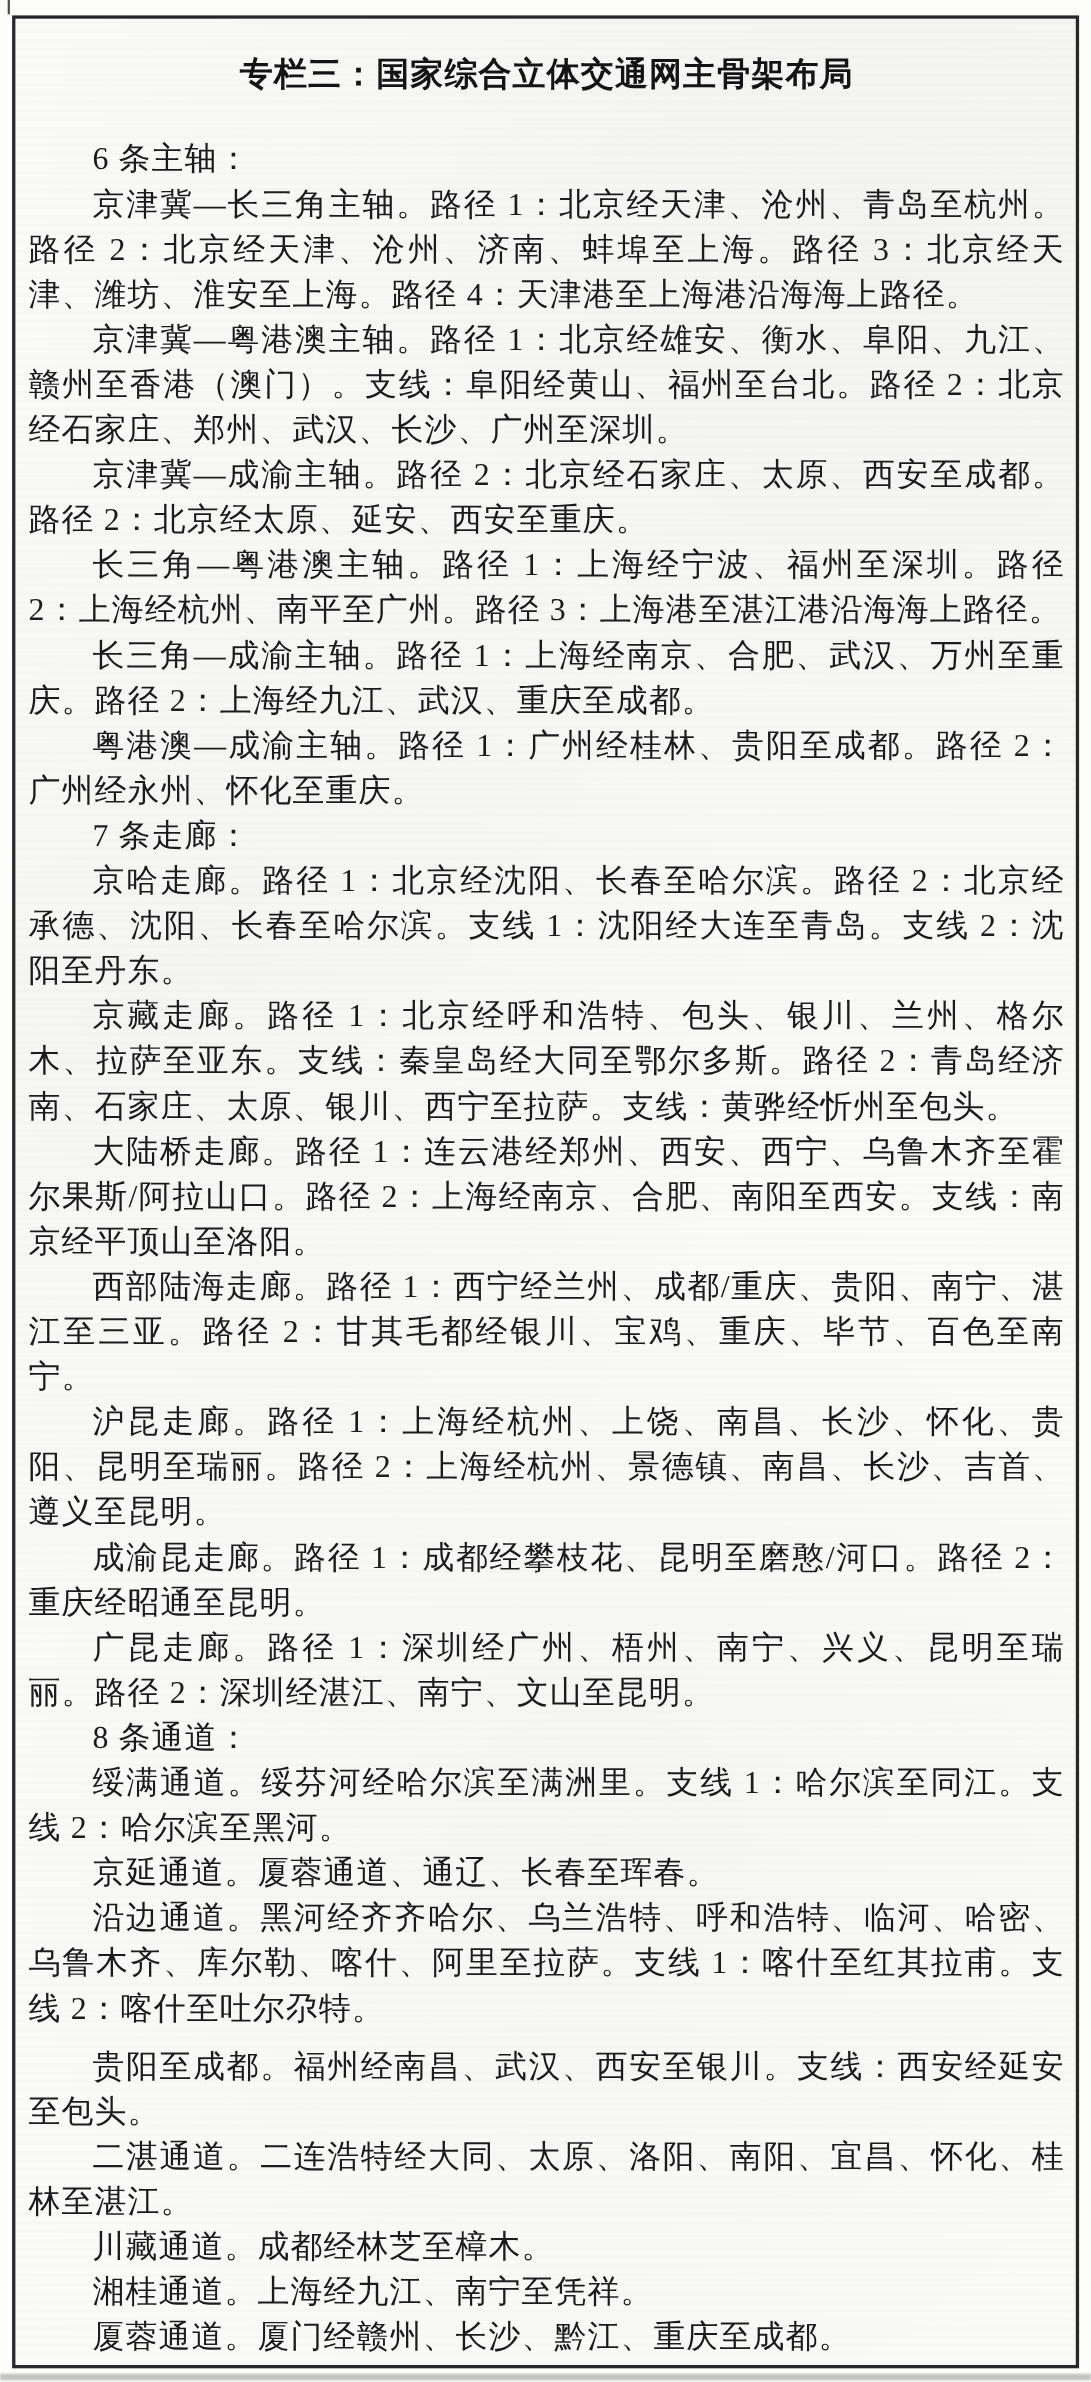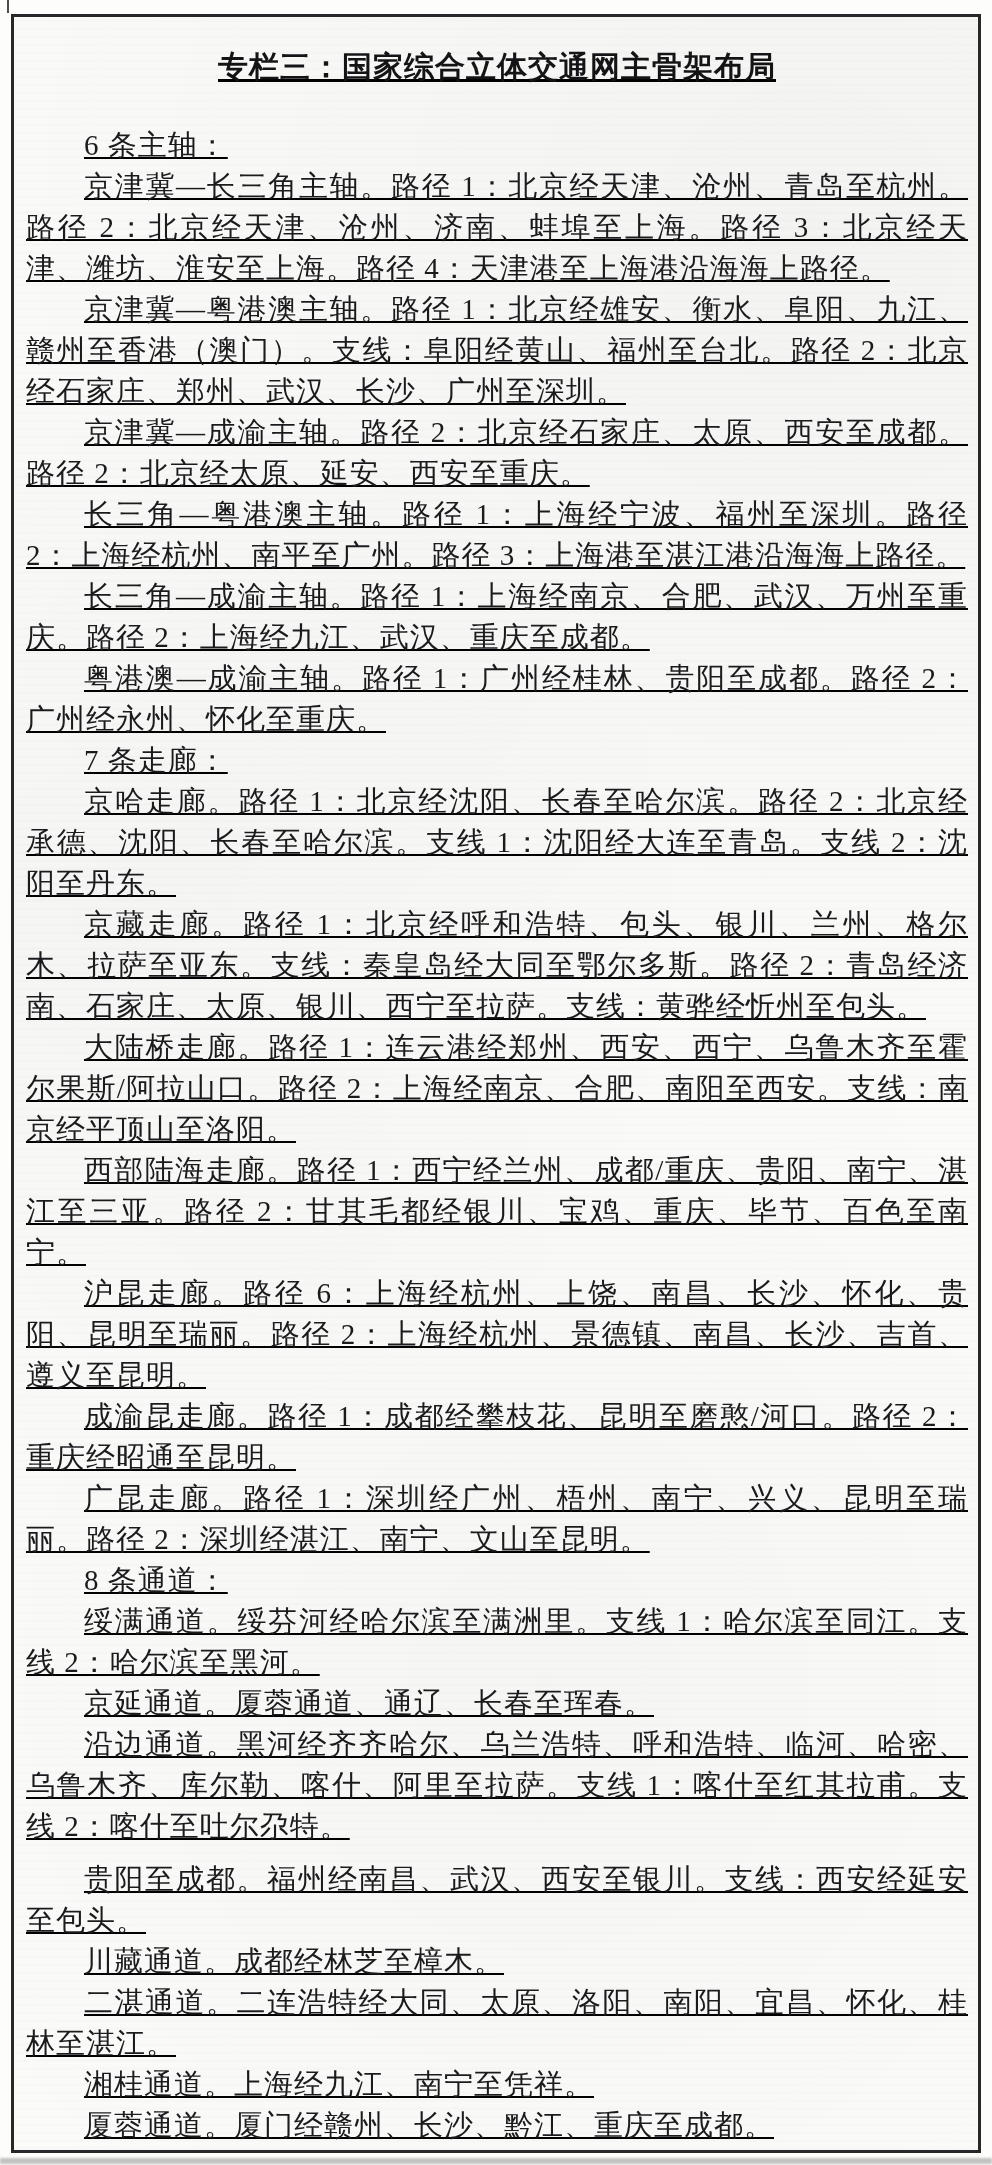--- a/index.html
+++ b/index.html
@@ -22,21 +22,20 @@
     height: 2139px;
     box-sizing: border-box;
     border: 3px solid #28282b;
     padding: 30px 10px 0 12px;
     background-color: #fbfbf9;
     background-image:
       radial-gradient(circle at 82% 10%, rgba(110,110,108,0.055), transparent 45%),
       radial-gradient(circle at 12% 42%, rgba(110,110,108,0.045), transparent 38%),
       radial-gradient(circle at 55% 78%, rgba(110,110,108,0.04), transparent 40%),
       repeating-linear-gradient(0deg, rgba(0,0,0,0.012) 0 3px, rgba(0,0,0,0) 3px 8px);
-    text-decoration: underline;
   }
   .title {
     margin: 0 0 37px 0;
     text-align: center;
     font-family: "Liberation Sans", "DejaVu Sans", sans-serif;
     font-weight: bold;
     font-size: 30px;
     letter-spacing: 1px;
     color: #141416;
   }
@@ -89,31 +88,31 @@
     <p class="para">长三角—成渝主轴。路径 1：上海经南京、合肥、武汉、万州至重庆。路径 2：上海经九江、武汉、重庆至成都。</p>
     <p class="para">粤港澳—成渝主轴。路径 1：广州经桂林、贵阳至成都。路径 2：广州经永州、怀化至重庆。</p>
   </div>
 
   <div class="section">
     <p class="heading">7 条走廊：</p>
     <p class="para">京哈走廊。路径 1：北京经沈阳、长春至哈尔滨。路径 2：北京经承德、沈阳、长春至哈尔滨。支线 1：沈阳经大连至青岛。支线 2：沈阳至丹东。</p>
     <p class="para">京藏走廊。路径 1：北京经呼和浩特、包头、银川、兰州、格尔木、拉萨至亚东。支线：秦皇岛经大同至鄂尔多斯。路径 2：青岛经济南、石家庄、太原、银川、西宁至拉萨。支线：黄骅经忻州至包头。</p>
     <p class="para">大陆桥走廊。路径 1：连云港经郑州、西安、西宁、乌鲁木齐至霍尔果斯/阿拉山口。路径 2：上海经南京、合肥、南阳至西安。支线：南京经平顶山至洛阳。</p>
     <p class="para">西部陆海走廊。路径 1：西宁经兰州、成都/重庆、贵阳、南宁、湛江至三亚。路径 2：甘其毛都经银川、宝鸡、重庆、毕节、百色至南宁。</p>
-    <p class="para">沪昆走廊。路径 6：上海经杭州、上饶、南昌、长沙、怀化、贵阳、昆明至瑞丽。路径 2：上海经杭州、景德镇、南昌、长沙、吉首、遵义至昆明。</p>
+    <p class="para">沪昆走廊。路径 1：上海经杭州、上饶、南昌、长沙、怀化、贵阳、昆明至瑞丽。路径 2：上海经杭州、景德镇、南昌、长沙、吉首、遵义至昆明。</p>
     <p class="para">成渝昆走廊。路径 1：成都经攀枝花、昆明至磨憨/河口。路径 2：重庆经昭通至昆明。</p>
     <p class="para">广昆走廊。路径 1：深圳经广州、梧州、南宁、兴义、昆明至瑞丽。路径 2：深圳经湛江、南宁、文山至昆明。</p>
   </div>
 
   <div class="section">
     <p class="heading">8 条通道：</p>
     <p class="para">绥满通道。绥芬河经哈尔滨至满洲里。支线 1：哈尔滨至同江。支线 2：哈尔滨至黑河。</p>
     <p class="para">京延通道。厦蓉通道、通辽、长春至珲春。</p>
     <p class="para">沿边通道。黑河经齐齐哈尔、乌兰浩特、呼和浩特、临河、哈密、乌鲁木齐、库尔勒、喀什、阿里至拉萨。支线 1：喀什至红其拉甫。支线 2：喀什至吐尔尕特。</p>
     <p class="para gap-before">贵阳至成都。福州经南昌、武汉、西安至银川。支线：西安经延安至包头。</p>
+    <p class="para">二湛通道。二连浩特经大同、太原、洛阳、南阳、宜昌、怀化、桂林至湛江。</p>
     <p class="para">川藏通道。成都经林芝至樟木。</p>
-    <p class="para">二湛通道。二连浩特经大同、太原、洛阳、南阳、宜昌、怀化、桂林至湛江。</p>
     <p class="para">湘桂通道。上海经九江、南宁至凭祥。</p>
     <p class="para">厦蓉通道。厦门经赣州、长沙、黔江、重庆至成都。</p>
   </div>
 </div>
 
 <div class="scan-shadow"></div>
 
 </body></html>

